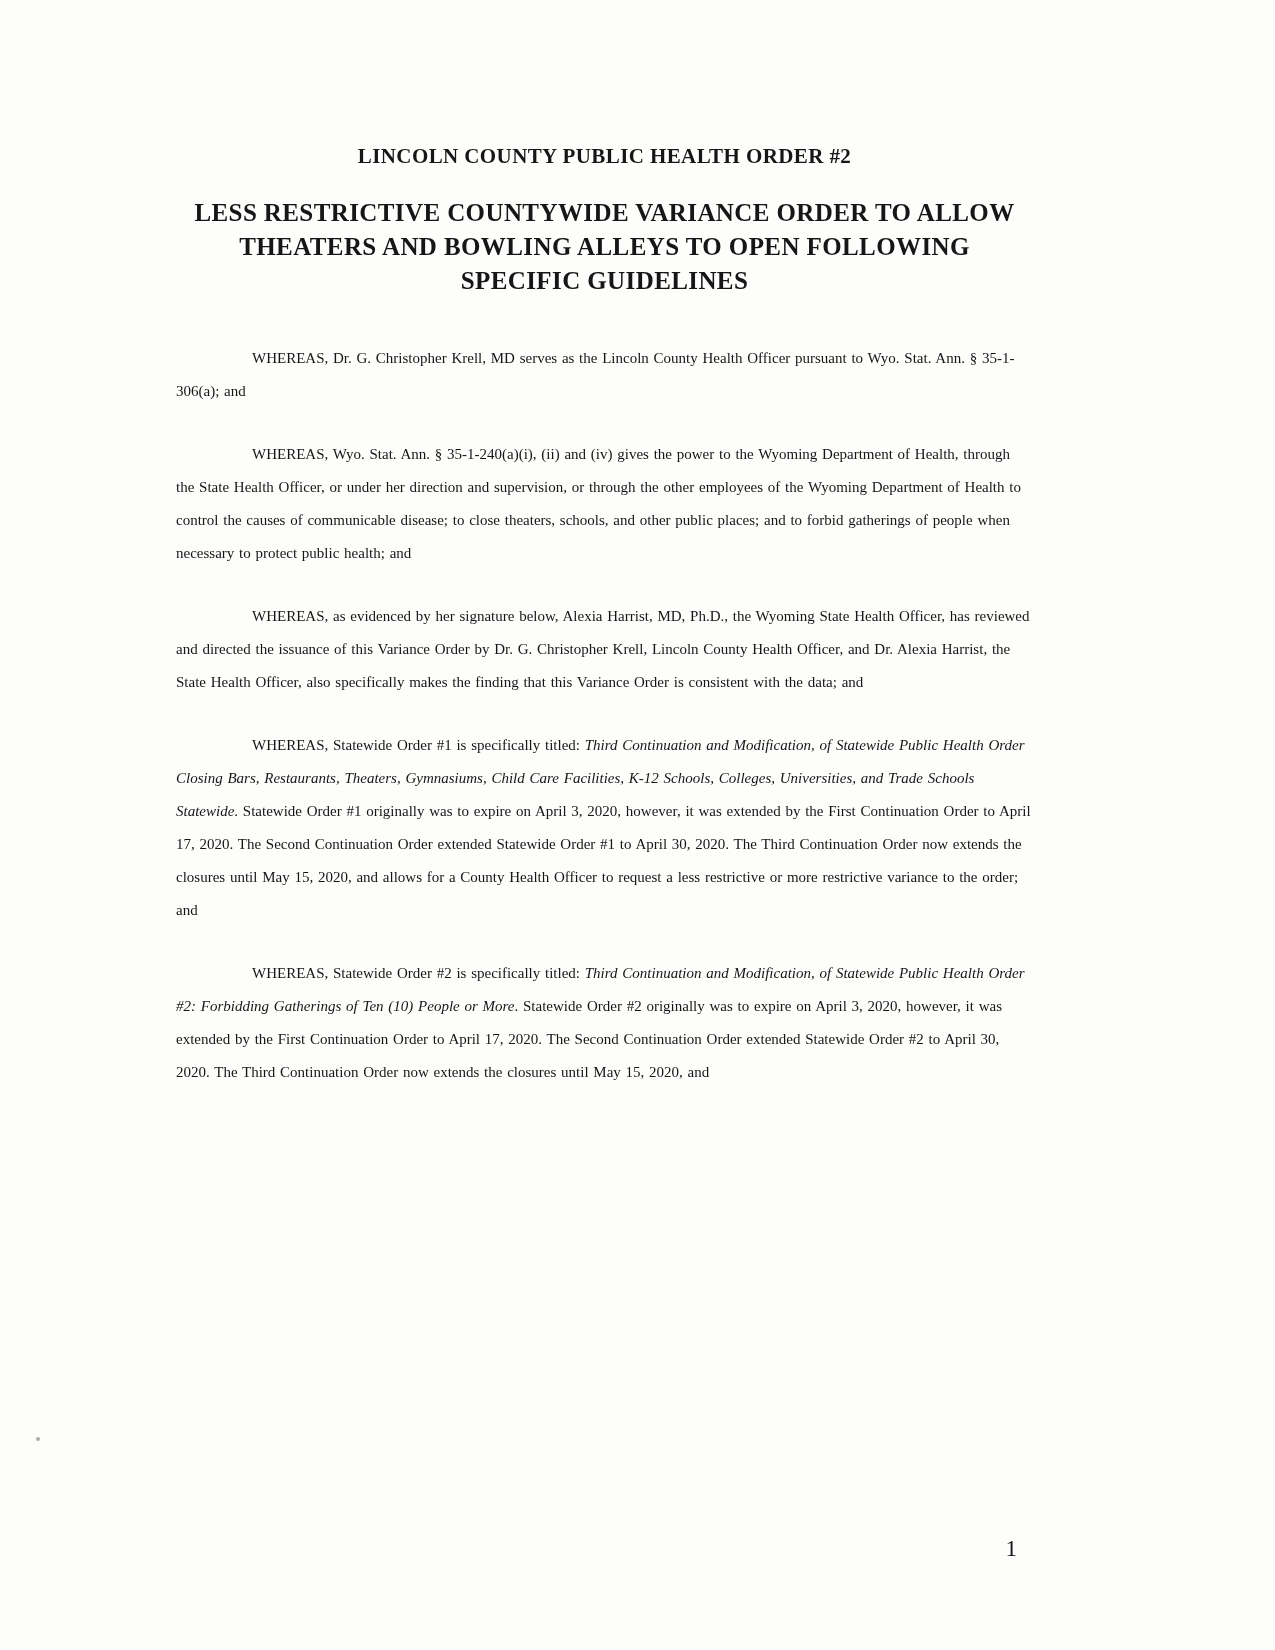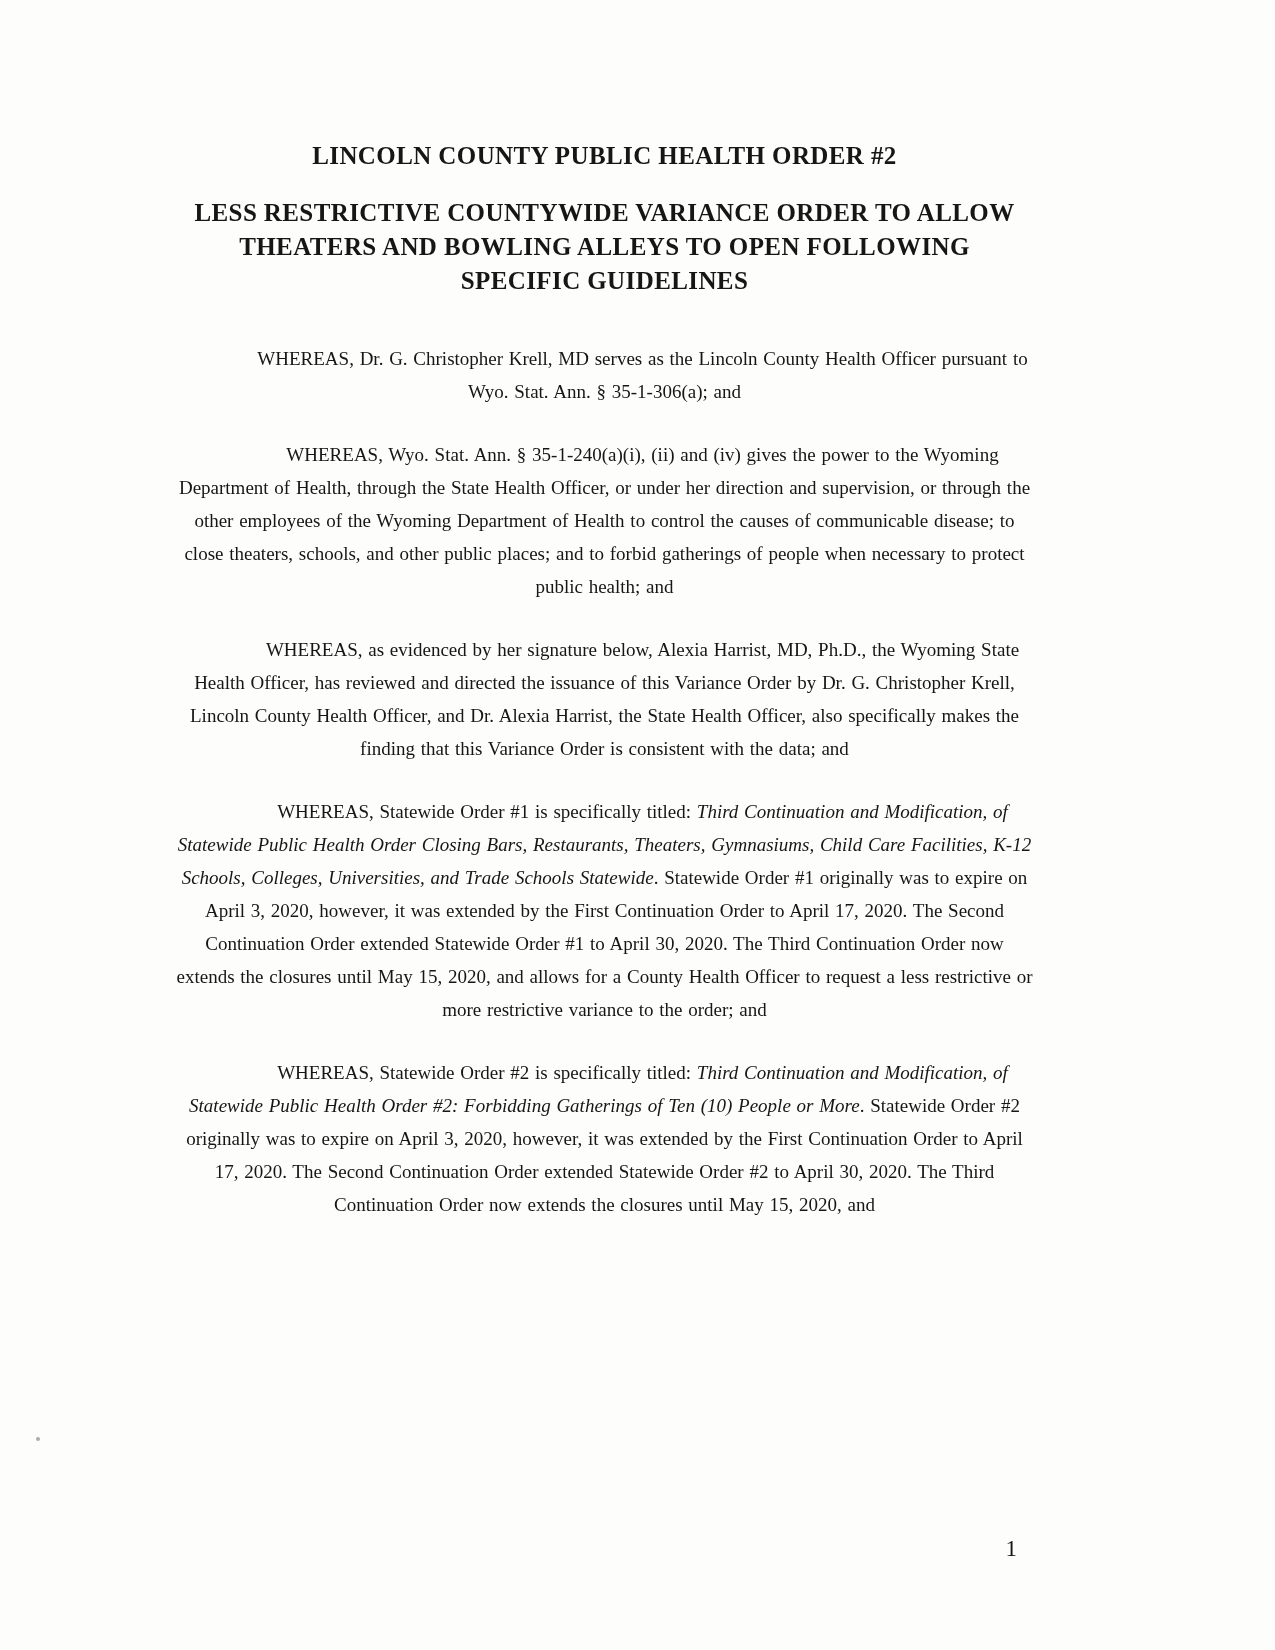--- a/index.html
+++ b/index.html
@@ -14,45 +14,45 @@
     margin: 0 auto;
     background: #fefefdff;
     background: #fdfdfc;
     box-sizing: border-box;
     padding: 140px 242px 0 176px;
     font-family: "Liberation Serif", serif;
     color: #161616;
     overflow: hidden;
   }
   .title {
-    font-size: 25px;
+    font-size: 21px;
     font-weight: bold;
     text-align: center;
     letter-spacing: 0.4px;
     margin: 0 0 24px 0;
     line-height: 32px;
   }
   .subtitle {
     font-size: 25px;
     font-weight: bold;
     text-align: center;
     letter-spacing: 0.4px;
     white-space: pre-line;
     margin: 18px 0 44px 0;
     line-height: 34px;
   }
   .doc-body {
     
   }
   .para {
-    font-size: 19px;
+    font-size: 15px;
     line-height: 33px;
     text-indent: 76px;
     margin: 0 0 30px 0;
-    text-align: center;
+    text-align: left;
     word-spacing: 1px;
   }
   .para .italic {
     font-style: italic;
   }
   .page-number {
     position: absolute;
     right: 258px;
     bottom: 88px;
     font-size: 23px;

